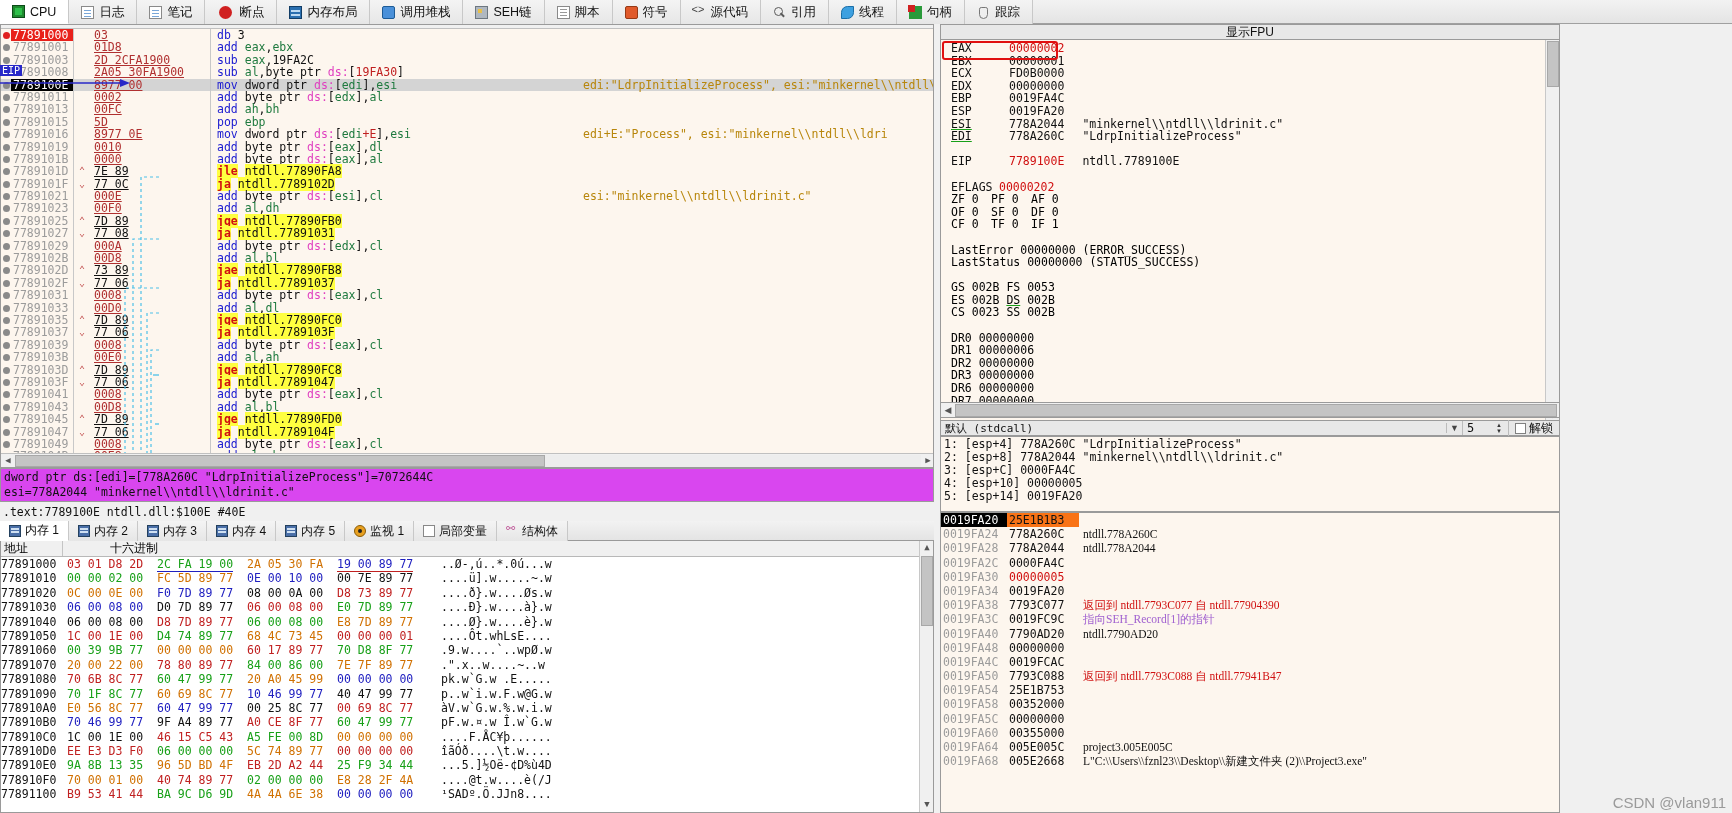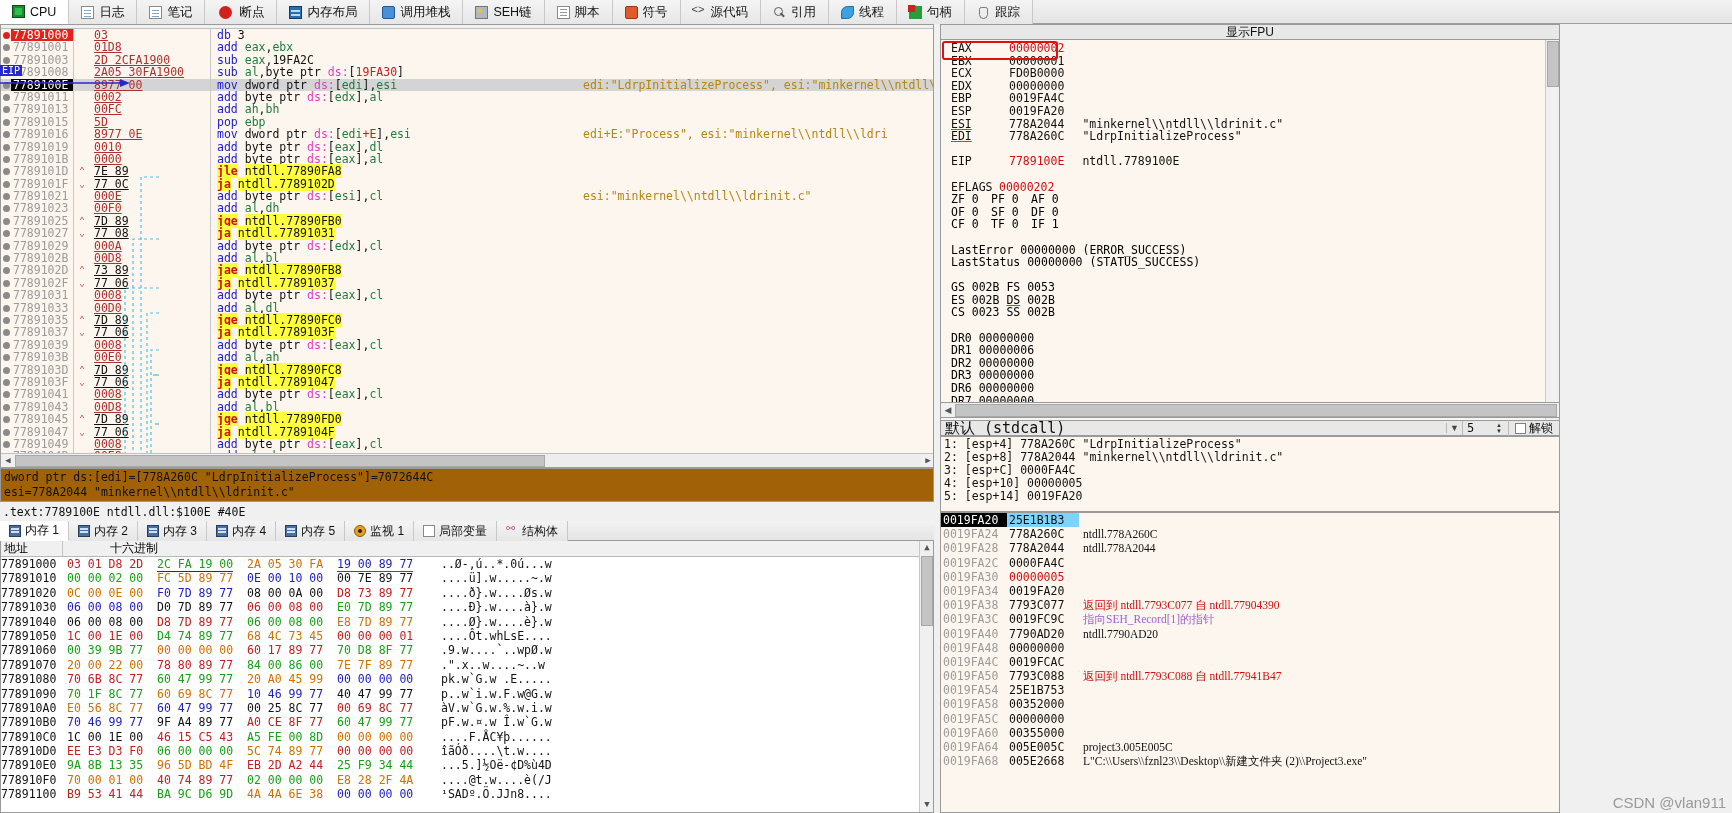--- a/index.html
+++ b/index.html
@@ -109,21 +109,21 @@
     background: #f0f0f0; border-top: 1px solid #c0c0c0;
     display: flex; align-items: center;
   }
   .hs-btn { width: 14px; height: 13px; text-align: center; line-height: 12px; font-size: 9px; color: #555; }
   .hs-track { flex: 1; height: 12px; background: #ededed; position: relative; }
   .hs-thumb { position: absolute; left: 0; top: 0; height: 12px; width: 530px; background: #c4c4c4; border: 1px solid #a8a8a8;}
 
   
   .infobox {
     position: absolute; left: 0; top: 468px; width: 934px; height: 34px;
-    background: #a16207; border: 1px solid #9a9a9a;
+    background: #d946ef; border: 1px solid #9a9a9a;
     font-family: "DejaVu Sans Mono", monospace; font-size: 11.5px;
     line-height: 15px; padding: 1px 3px; color: #111;
   }
   .statusline {
     position: absolute; left: 0; top: 503px; width: 934px; height: 18px;
     background: #f0f0f0;
     font-family: "DejaVu Sans Mono", monospace; font-size: 11.5px;
     line-height: 18px; padding-left: 3px; color: #111;
   }
 
@@ -159,21 +159,21 @@
     display: flex; align-items: center;
   }
   .rh-track { flex:1; height:13px; background:#c4c4c4; border:1px solid #a8a8a8; margin-right:2px;}
 
   
   .ccbar {
     position: absolute; left: 940px; top: 420px; width: 620px; height: 16px;
     background: #e8e8e8; border: 1px solid #9a9a9a;
     display: flex; align-items: center; font-size: 12px; color: #111;
   }
-  .cc-label { flex: 1; padding-left: 4px; font-family: "DejaVu Sans Mono", monospace; font-size:15px;}
+  .cc-label { flex: 1; padding-left: 4px; font-family: "DejaVu Sans Mono", monospace; font-size:11px;}
   .cc-caret { width: 16px; text-align:center; font-size:9px; color:#444; border-left:1px solid #bbb;}
   .cc-spin { width: 34px; text-align:left; padding-left:4px; border-left:1px solid #bbb; font-family:"DejaVu Sans Mono",monospace;}
   .cc-arrows { width:12px; display:flex; flex-direction:column; font-size:6px; line-height:6px; color:#333;}
   .cc-lock { display:flex; align-items:center; gap:3px; padding:0 6px; border-left:1px solid #bbb;}
   .cc-lock .cb { width:11px;height:11px;border:1px solid #808080;background:#fff;display:inline-block;}
 
   .argbox {
     position: absolute; left: 940px; top: 436px; width: 620px; height: 76px;
     background: #fdf6ee; border: 1px solid #9a9a9a;
     font-family: "DejaVu Sans Mono", monospace; font-size: 11.5px;
@@ -228,21 +228,21 @@
   .u-red { border-bottom:1.5px solid #c02020;}
 
   
   .stackwin {
     position: absolute; left: 940px; top: 512px; width: 620px; height: 301px;
     background: #fdf6ee; border: 1px solid #9a9a9a; overflow:hidden;
     font-family: "DejaVu Sans Mono", monospace; font-size: 11.5px;
   }
   .srow { display:flex; height:14.2px; line-height:14.2px; white-space:nowrap;}
   .srow.sel .s-addr { background:#000; color:#fff;}
-  .srow.sel .s-val { background:#7dd3fc;}
+  .srow.sel .s-val { background:#f97316;}
   .s-addr { width:66px; flex:none; color:#9b9b9b; padding-left:2px;}
   .s-val { width:72px; flex:none; color:#111; padding-left:2px;}
   .s-val.chg { color:#d01010;}
   .s-cmt { flex:1; color:#111; padding-left:4px;font-family:Liberation Serif, serif;}
   .s-cmt.ret { color:#d01010;}
   .s-cmt.seh { color:#a060d0;}
 
   .watermark {
     position:absolute; right: 6px; bottom: 2px;
     font-size: 15px; color: #9a9a9a;

